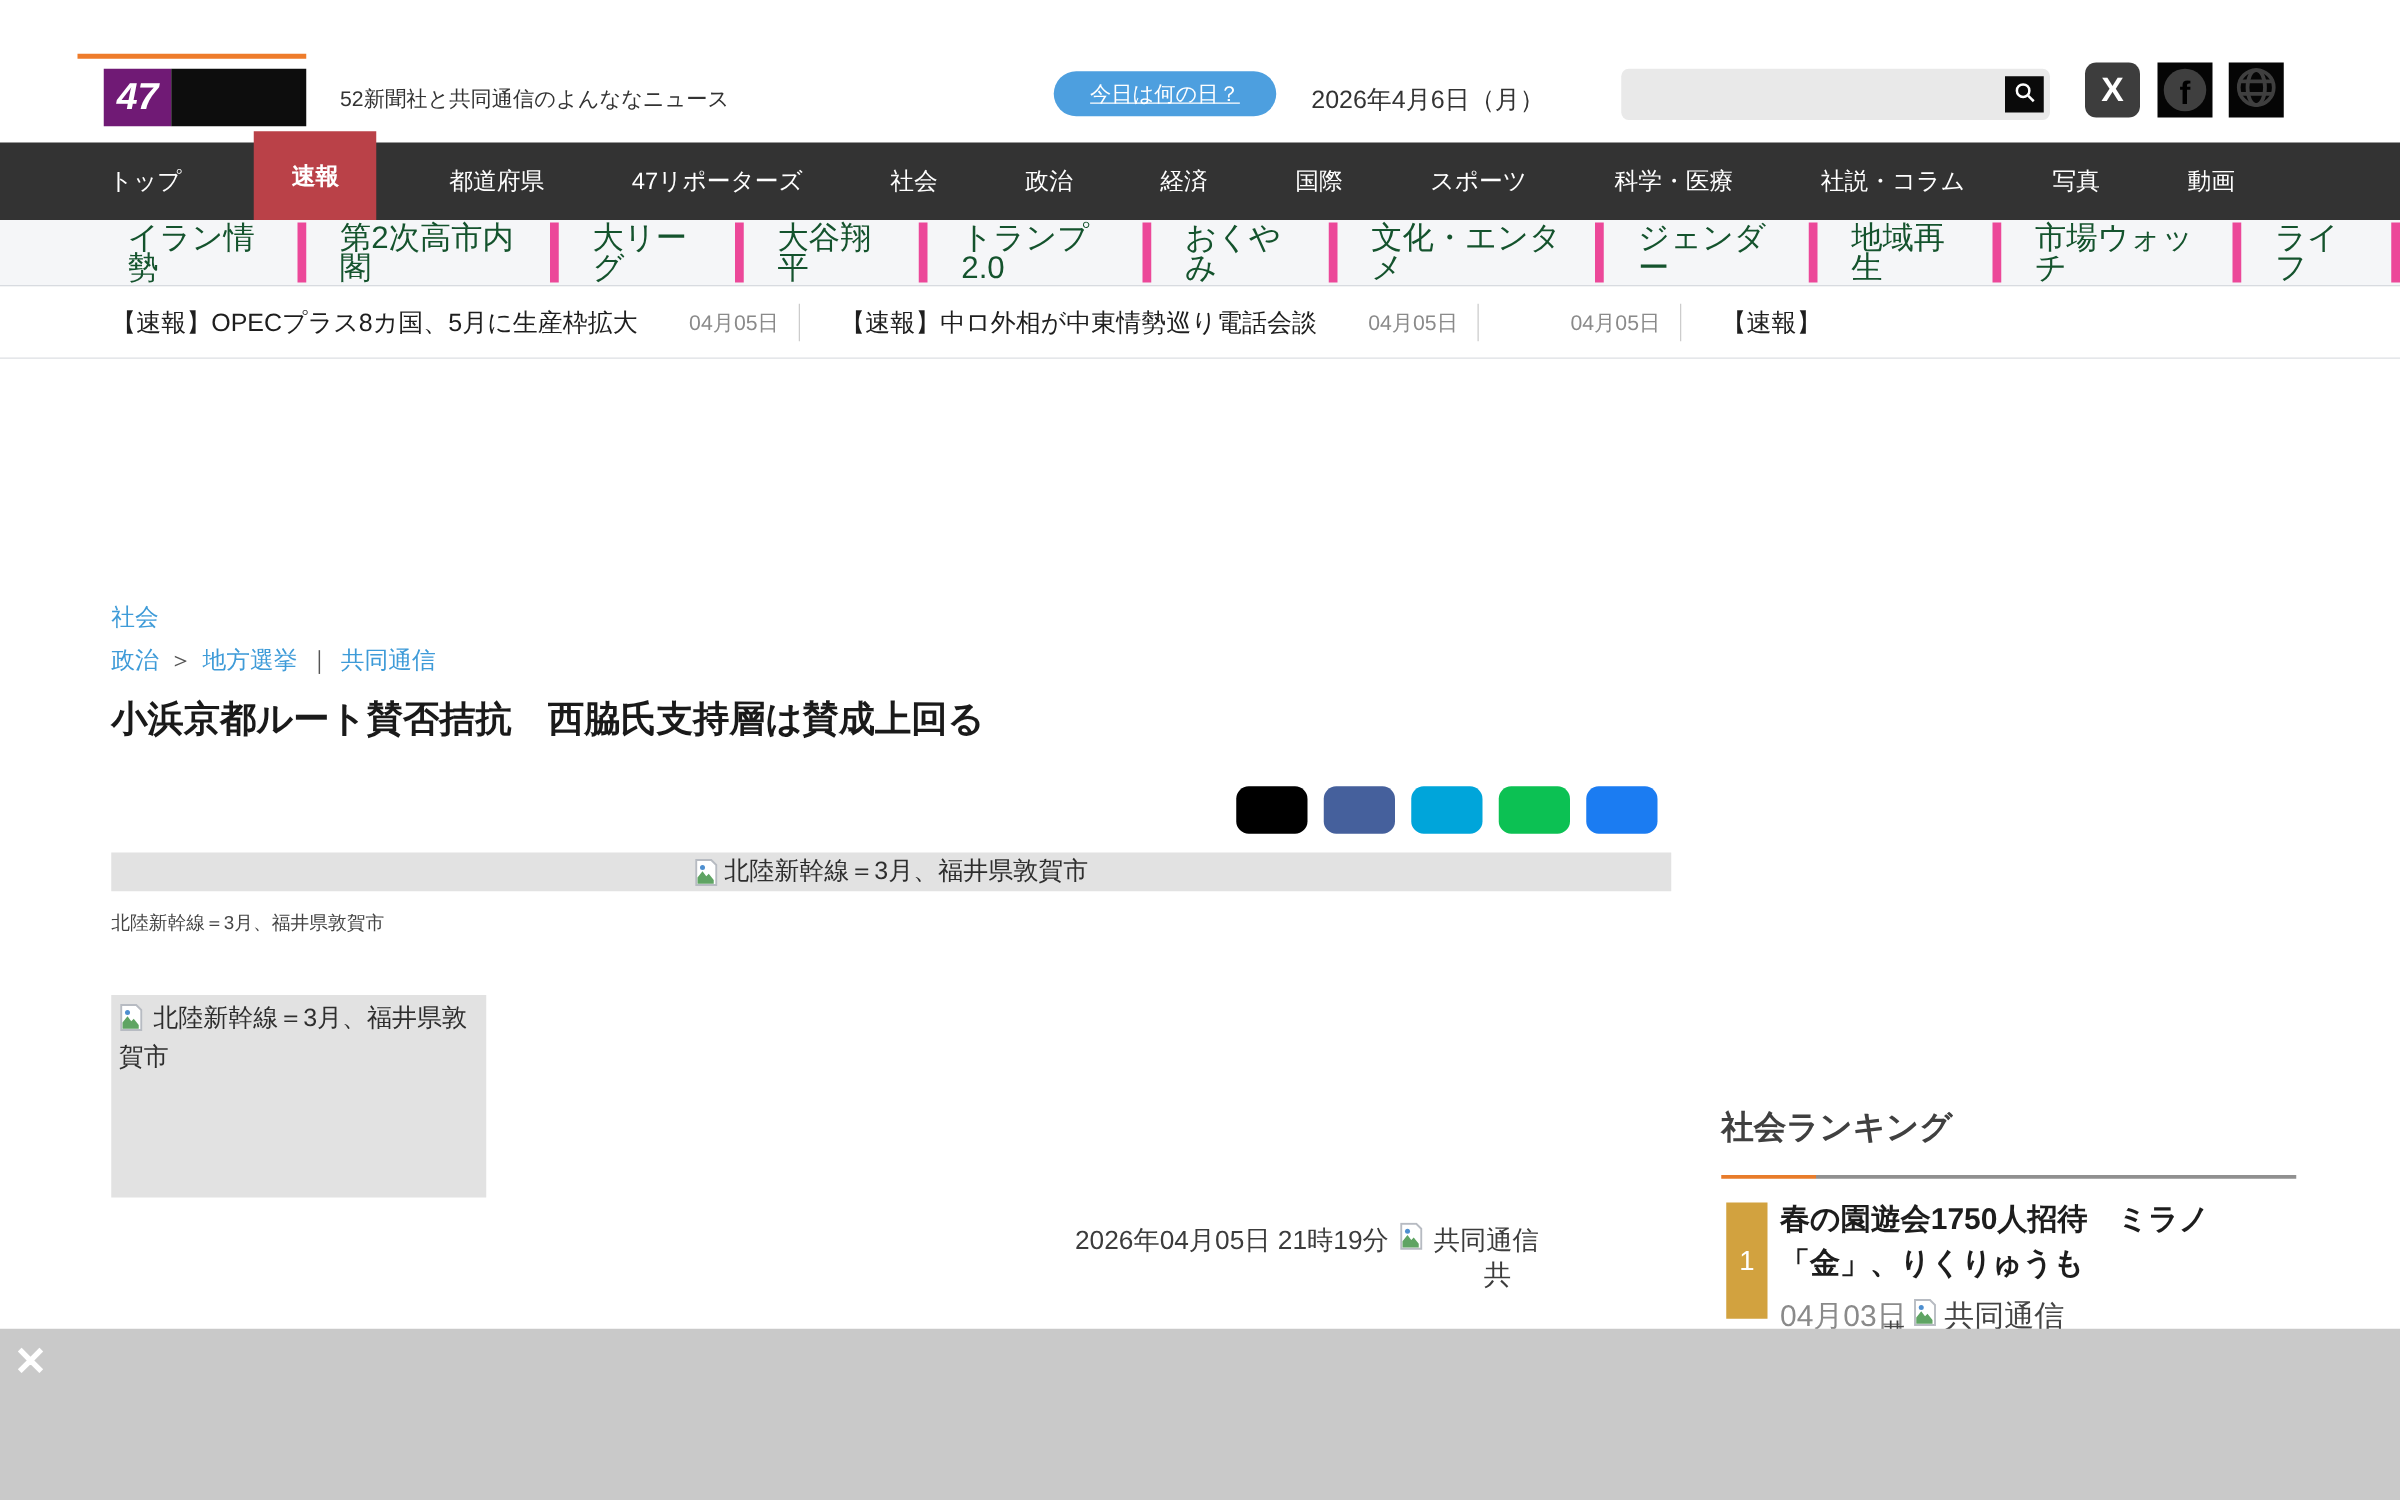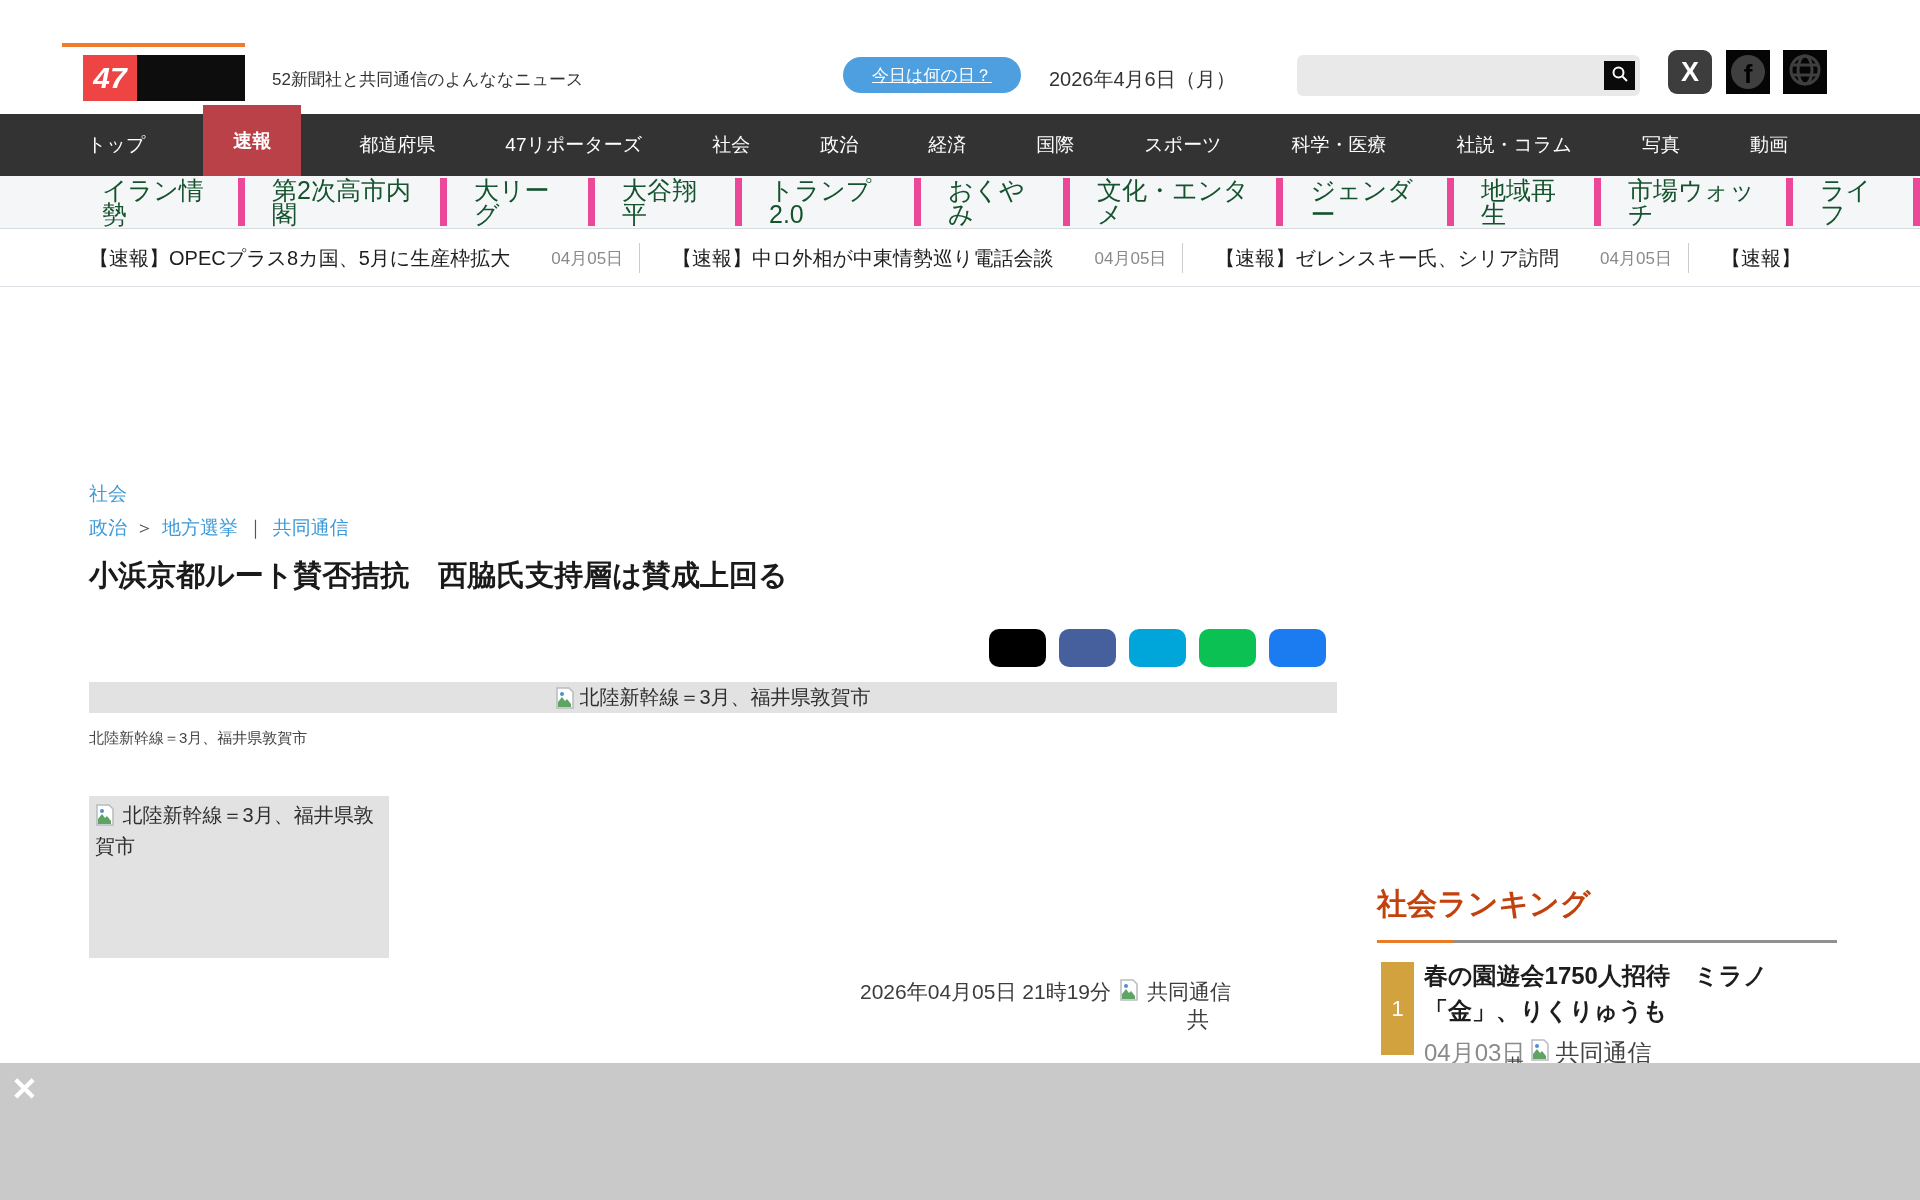--- a/index.html
+++ b/index.html
@@ -3,21 +3,21 @@
 <meta charset="utf-8">
 <style>
   * { margin:0; padding:0; box-sizing:border-box; }
   html,body { width:1920px; height:1200px; overflow:hidden; background:#fff;
     font-family:"Liberation Sans","DejaVu Sans",sans-serif; }
   .page { position:relative; width:1920px; height:1200px; background:#fff; }
 
   
   .orange-line { position:absolute; left:62px; top:43px; width:183px; height:4px; background:#ee7c2b; }
   .logo { position:absolute; left:83px; top:55px; display:flex; cursor:pointer; }
-  .logo-47 { width:54px; height:46px; background:#ef4444; color:#fff; font-weight:bold; font-style:italic;
+  .logo-47 { width:54px; height:46px; background:#701a75; color:#fff; font-weight:bold; font-style:italic;
     font-size:30px; display:flex; align-items:center; justify-content:center; }
   .logo-news { width:108px; height:46px; background:#0d0d0d; }
   .tagline { position:absolute; left:272px; top:68px; font-size:17px; color:#333; }
   .today-btn { position:absolute; left:843px; top:57px; width:178px; height:36px; background:#4d9fdf;
     border:none; border-radius:18px; color:#fff; font-size:17px; text-decoration:underline;
     display:flex; align-items:center; justify-content:center; cursor:pointer; }
   .header-date { position:absolute; left:1049px; top:66px; font-size:20px; color:#333; }
   .search-box { position:absolute; left:1297px; top:55px; width:343px; height:41px; background:#e9e9e9;
     border-radius:6px; display:flex; align-items:center; }
   .search-input { flex:1; height:100%; background:transparent; border:none; outline:none; padding:0 10px; font-size:16px; }
@@ -70,21 +70,21 @@
     padding:4px 6px; font-size:20px; color:#2e2e2e; line-height:31px; }
   .thumb-img svg { vertical-align:-4px; margin-right:2px; }
   .dateline { position:absolute; left:860px; top:978px; display:flex; align-items:center; gap:8px;
     font-size:21px; color:#3c3c3c; }
   .kyodo-overflow-article { position:absolute; left:1187px; top:1005px; font-size:22px; color:#3c3c3c; }
   .article-body { position:absolute; left:89px; top:1030px; width:1270px; font-size:22px; color:#222;
     line-height:34px; }
   .keyword-link { color:#222; text-decoration:none; border-bottom:2px dotted #b9482d; margin-left:9px; cursor:pointer; }
 
   
-  .sb-heading { position:absolute; left:1377px; top:884px; font-size:30px; font-weight:bold; color:#c2410c;text-align:right; }
+  .sb-heading { position:absolute; left:1377px; top:884px; font-size:26px; font-weight:bold; color:#404040;text-align:right; }
   .sb-rule { position:absolute; left:1377px; top:940px; width:460px; height:3px;
     background:linear-gradient(to right,#e87c2b 0 76px,#909090 76px 100%); }
   .rank-badge { position:absolute; left:1381px; top:962px; width:33px; height:93px; background:#d2a23f;
     color:#fff; font-size:22px; display:flex; align-items:center; justify-content:center; }
   .rank-title { position:absolute; left:1424px; top:958px; width:412px; font-size:24px; font-weight:bold;
     color:#1d1d1d; line-height:35px; cursor:pointer; }
   .rank-meta { position:absolute; left:1424px; top:1037px; display:flex; align-items:center; gap:5px;
     font-size:24px; }
   .rank-date { color:#8a8a8a; }
   .rank-source { color:#444; }
@@ -175,21 +175,20 @@
   <div class="ticker">
     <div class="ticker-item">
       <span class="ticker-title">【速報】OPECプラス8カ国、5月に生産枠拡大</span>
       <span class="ticker-date">04月05日</span>
     </div>
     <div class="ticker-item">
       <span class="ticker-title">【速報】中ロ外相が中東情勢巡り電話会談</span>
       <span class="ticker-date">04月05日</span>
     </div>
     <div class="ticker-item">
-      <span class="ticker-title">【速報】ゼレンスキー氏、シリア訪問</span>
       <span class="ticker-date">04月05日</span>
     </div>
     <div class="ticker-item">
       <span class="ticker-title">【速報】</span>
     </div>
   </div>
 
   <a class="cat-link">社会</a>
 
   <div class="breadcrumb">

